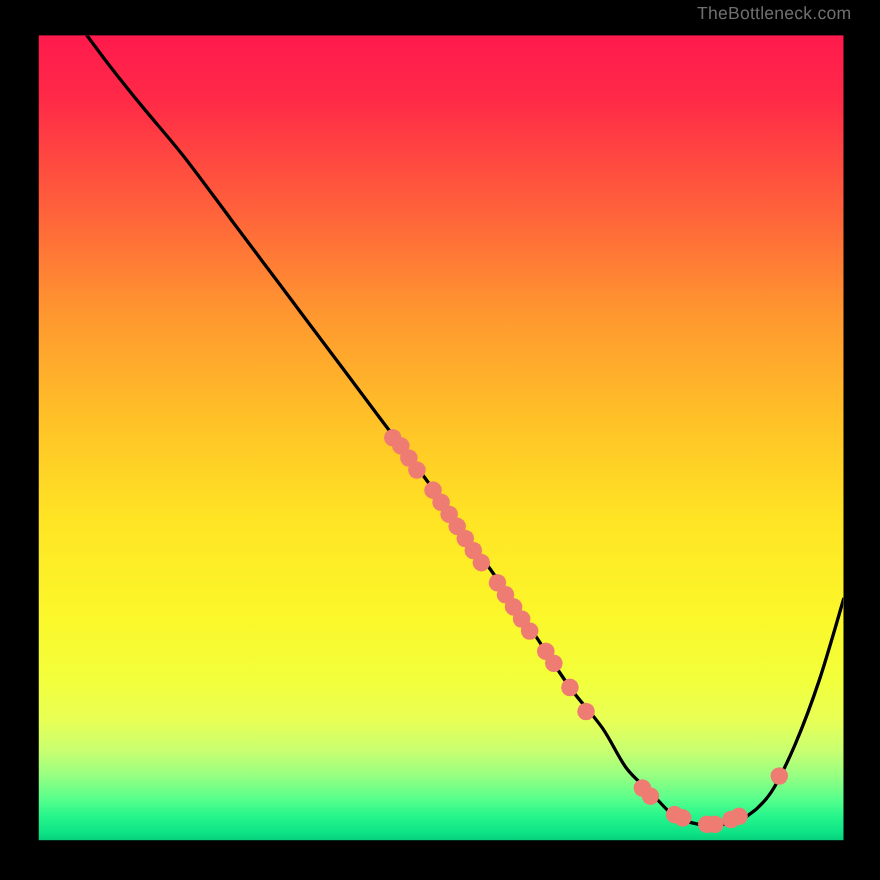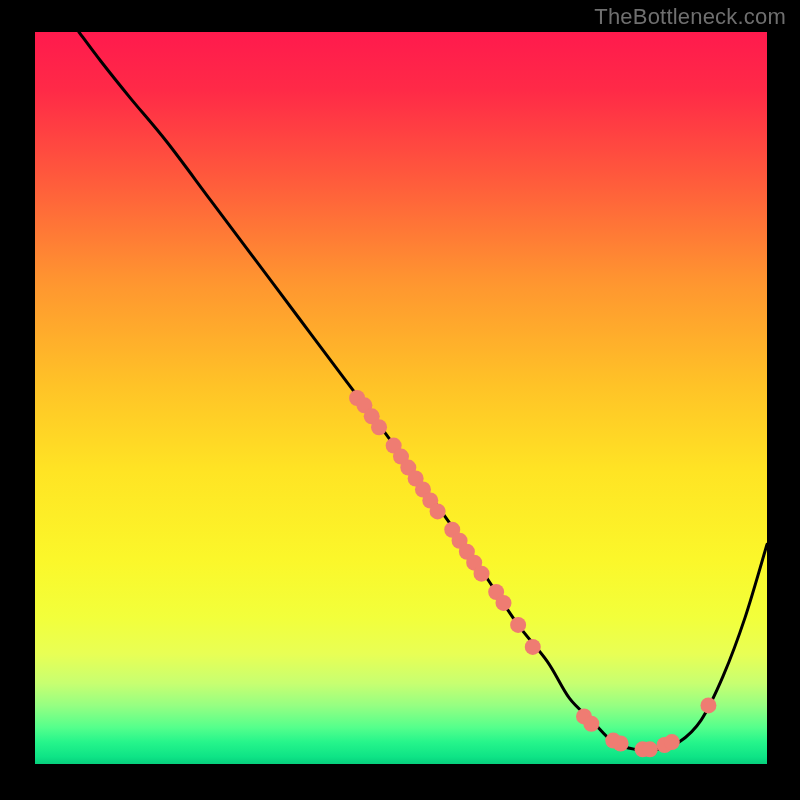--- a/index.html
+++ b/index.html
@@ -13,23 +13,23 @@
   }
   .frame {
     position: relative;
     width: 800px;
     height: 800px;
     background: #000;
   }
   .watermark {
     position: absolute;
     top: 4px;
-    right: 14px;
+    right: 26px;
     color: #6f6f6f;
-    font-size: 22px;
+    font-size: 16px;
     font-weight: 500;
     letter-spacing: 0.2px;
     z-index: 10;
   }
   .plot {
     position: absolute;
     left: 35px;
     top: 32px;
     width: 732px;
     height: 732px;

